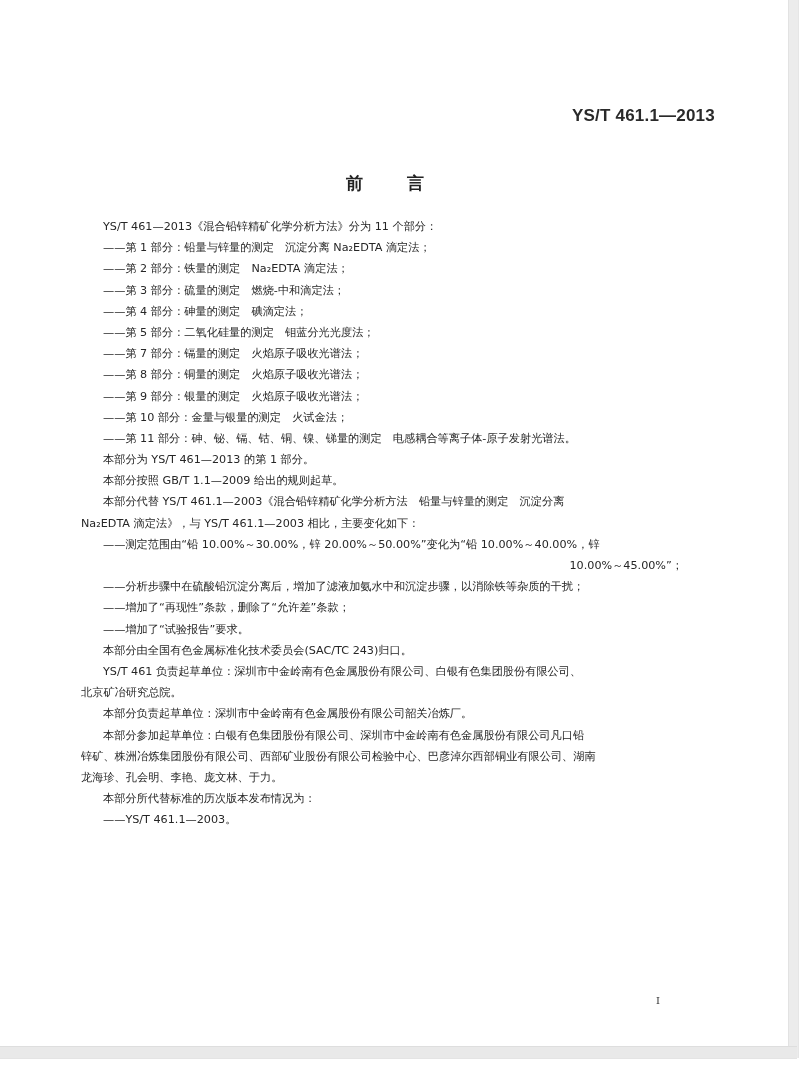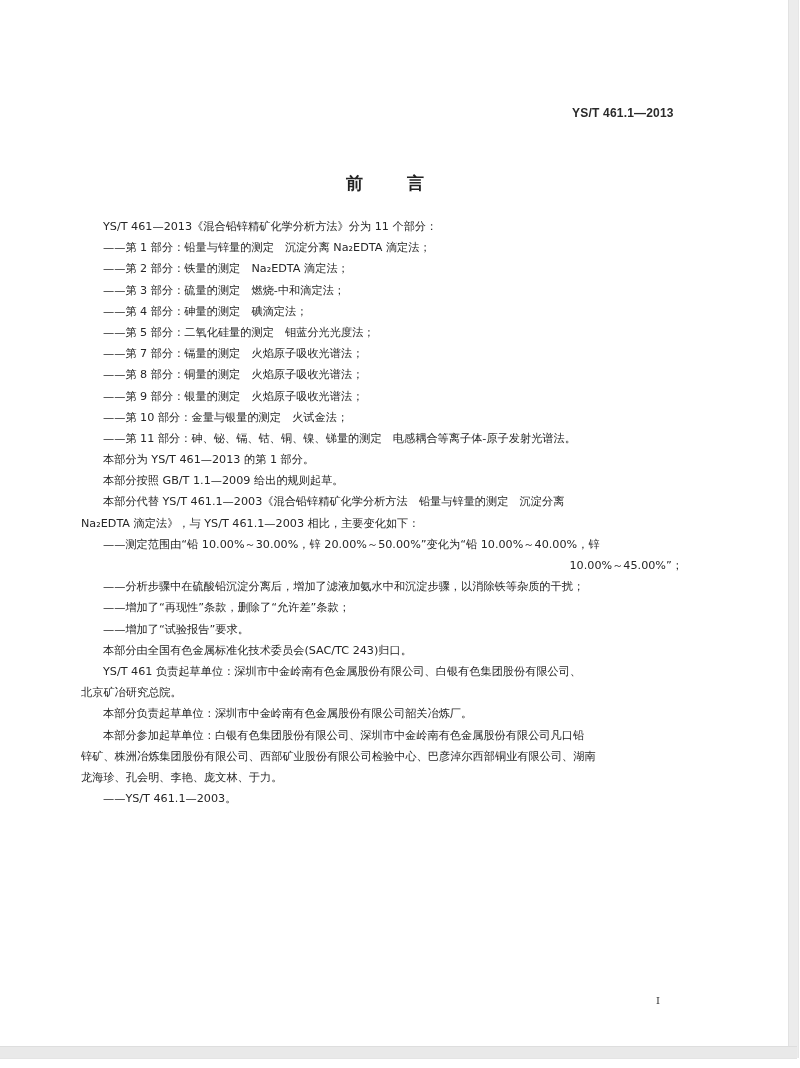--- a/index.html
+++ b/index.html
@@ -17,21 +17,21 @@
     position: absolute; left: 788px; top: 0; width: 9px; height: 1058px;
     background: #ececec; border-left: 1px solid #e2e2e2; border-right: 1px solid #e6e6e6;
   }
   .hband {
     position: absolute; left: 0; top: 1046px; width: 797px; height: 11px;
     background: #e9e9e9; border-top: 1px solid #dedede; border-bottom: 1px solid #e4e4e4;
   }
   .std-code {
     position: absolute; left: 572px; top: 106px;
     font-family: "Liberation Sans", sans-serif; font-weight: bold;
-    font-size: 12px; color: #2a2a2a; letter-spacing: 0.2px;
+    font-size: 17px; color: #2a2a2a; letter-spacing: 0.2px;
   }
   .title {
     position: absolute; left: 346px; top: 172px;
     font-size: 17px; font-weight: bold; color: #222;
     font-family: Liberation Sans, sans-serif; letter-spacing: 0;
   }
   .title span { display: inline-block; }
   .title .gap { width: 44px; }
   .body-text {
     position: absolute; left: 103px; top: 216px; width: 580px;
@@ -83,19 +83,20 @@
       <div class="line">——分析步骤中在硫酸铅沉淀分离后，增加了滤液加氨水中和沉淀步骤，以消除铁等杂质的干扰；</div>
       <div class="line">——增加了“再现性”条款，删除了“允许差”条款；</div>
       <div class="line">——增加了“试验报告”要求。</div>
       <div class="line">本部分由全国有色金属标准化技术委员会(SAC/TC 243)归口。</div>
       <div class="line">YS/T 461 负责起草单位：深圳市中金岭南有色金属股份有限公司、白银有色集团股份有限公司、</div>
       <div class="line flush">北京矿冶研究总院。</div>
       <div class="line">本部分负责起草单位：深圳市中金岭南有色金属股份有限公司韶关冶炼厂。</div>
       <div class="line">本部分参加起草单位：白银有色集团股份有限公司、深圳市中金岭南有色金属股份有限公司凡口铅</div>
       <div class="line flush">锌矿、株洲冶炼集团股份有限公司、西部矿业股份有限公司检验中心、巴彦淖尔西部铜业有限公司、湖南</div>
       <div class="line flush">龙海珍、孔会明、李艳、庞文林、于力。</div>
+      <div class="line">本部分所代替标准的历次版本发布情况为：</div>
       <div class="line">——YS/T 461.1—2003。</div>
     </div>
 
   <div class="page-num">I</div>
 </div>
 <div class="vband"></div>
 <div class="hband"></div>
 
 </body></html>

